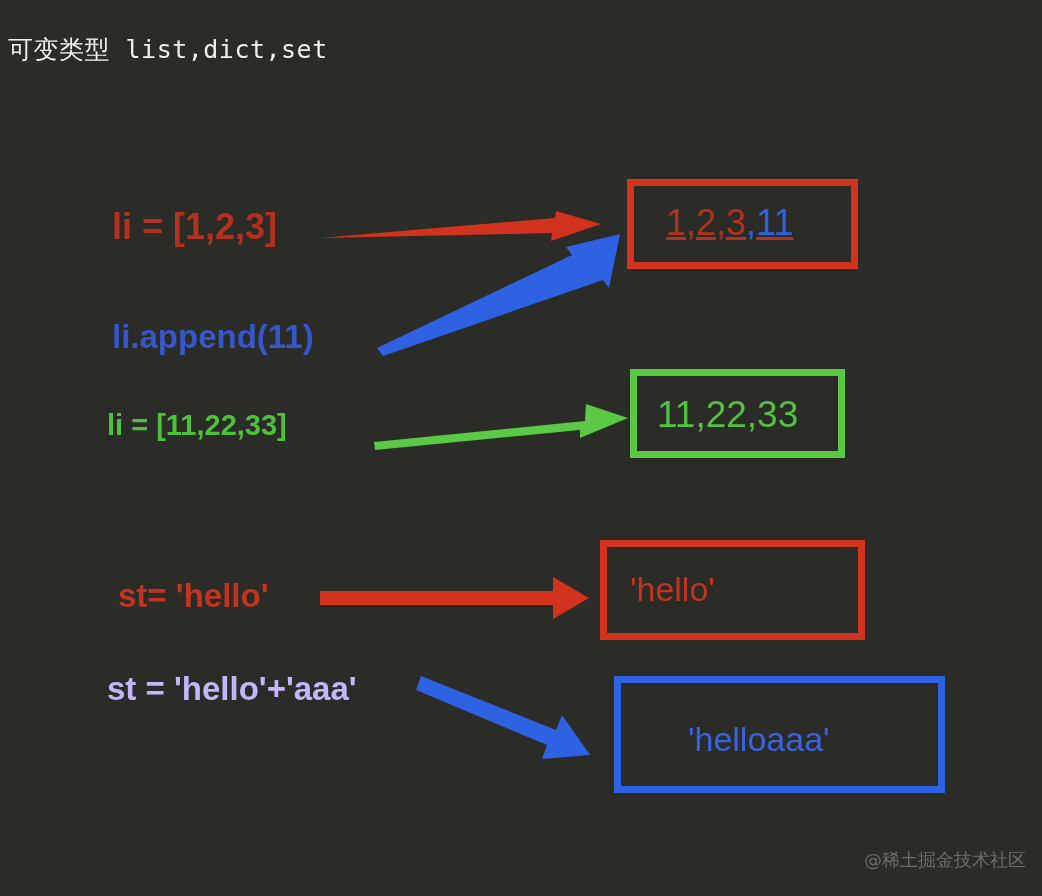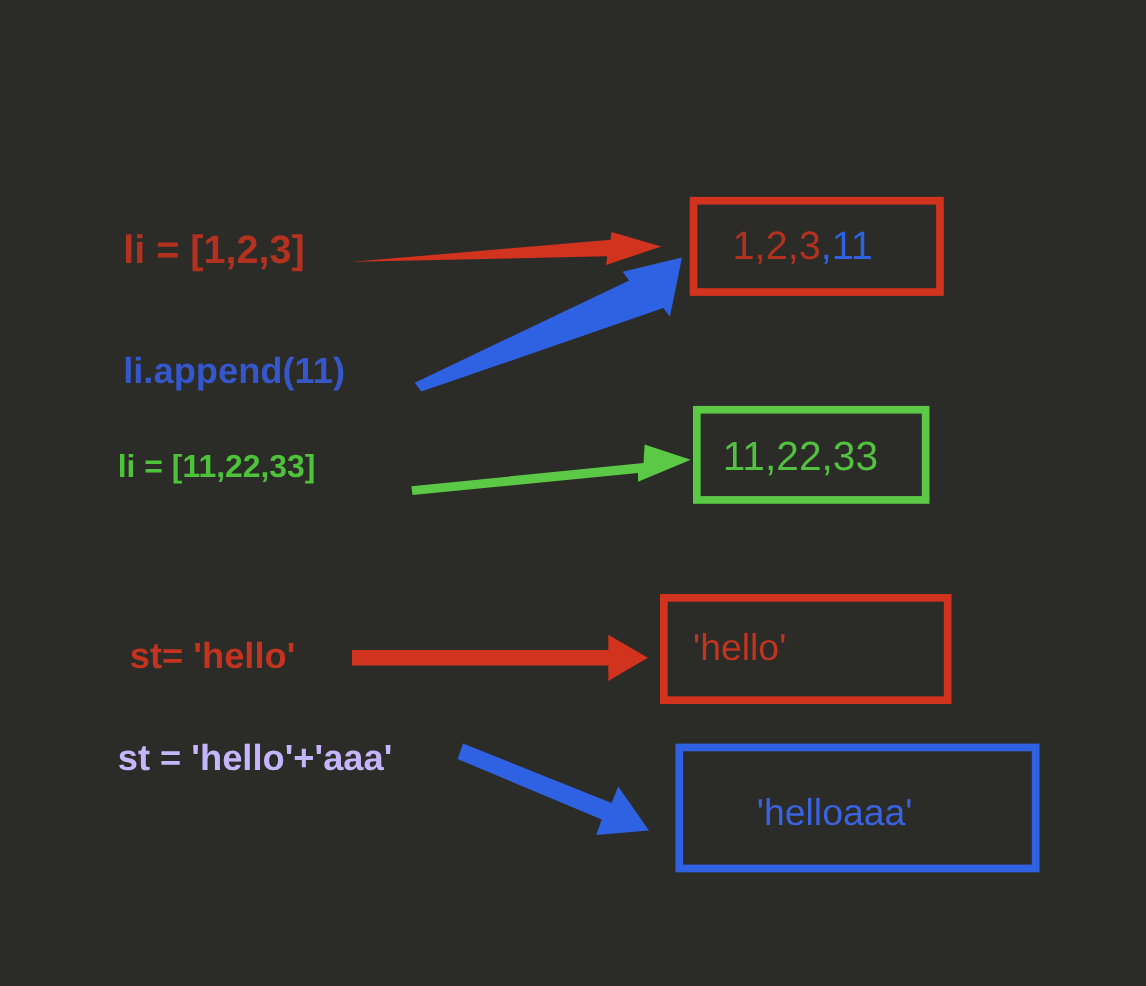--- a/index.html
+++ b/index.html
@@ -51,21 +51,21 @@
     box-sizing: border-box;
     background: transparent;
   }
   .box-text {
     position: absolute;
     white-space: pre;
     font-family: "Liberation Sans", sans-serif;
     line-height: 1;
   }
   #box-list      { left: 627px; top: 179px;  width: 231px; height: 90px;  border: 7px solid #d1331f; }
-  #box-list-text { left: 666px; top: 205px; font-size: 36px; color: #b3311f; }
+  #box-list-text { left: 666px; top: 205px; font-size: 36px; color: #b3311f; text-decoration: underline; }
   #box-list-text .appended { color: #2f62e3; }
 
   #box-newlist      { left: 630px; top: 369px; width: 215px; height: 89px; border: 7px solid #5bc945; }
   #box-newlist-text { left: 657px; top: 396px; font-size: 37px; color: #54c241; text-align: center; }
 
   #box-hello      { left: 600px; top: 540px; width: 265px; height: 100px; border: 7px solid #d1331f; }
   #box-hello-text { left: 630px; top: 572px; font-size: 34px; color: #c2341f; }
 
   #box-helloaaa      { left: 614px; top: 676px; width: 331px; height: 117px; border: 7px solid #2f62e3; }
   #box-helloaaa-text { left: 688px; top: 722px; font-size: 34px; color: #3a63e0; }
@@ -89,20 +89,21 @@
     font-size: 18px;
     font-family: "DejaVu Sans", sans-serif;
     white-space: pre;
   }
 </style>
 </head>
 <body>
 
 <div id="canvas">
 
+  <div id="hdr-1" class="header-line">可变类型 list,dict,set</div>
 
   <div id="label-li-list" class="label">li = [1,2,3]</div>
 
   <div id="label-li-append" class="label">li.append(11)</div>
 
   <div id="label-li-reassign" class="label">li = [11,22,33]</div>
 
   <div id="label-st-hello" class="label">st= 'hello'</div>
 
   <div id="label-st-concat" class="label">st = 'hello'+'aaa'</div>
@@ -135,14 +136,15 @@
 
     <g>
       <polygon points="320,591 553,591 553,577 589,598 553,619 553,605 320,605" fill="#d1331f"></polygon>
     </g>
 
     <g>
       <polygon points="421,676 556,730 562,715 590,755 542,759 547,745 416,690" fill="#2f62e3"></polygon>
     </g>
   </svg>
 
+  <div id="watermark">@稀土掘金技术社区</div>
 
 </div>
 
 </body></html>

